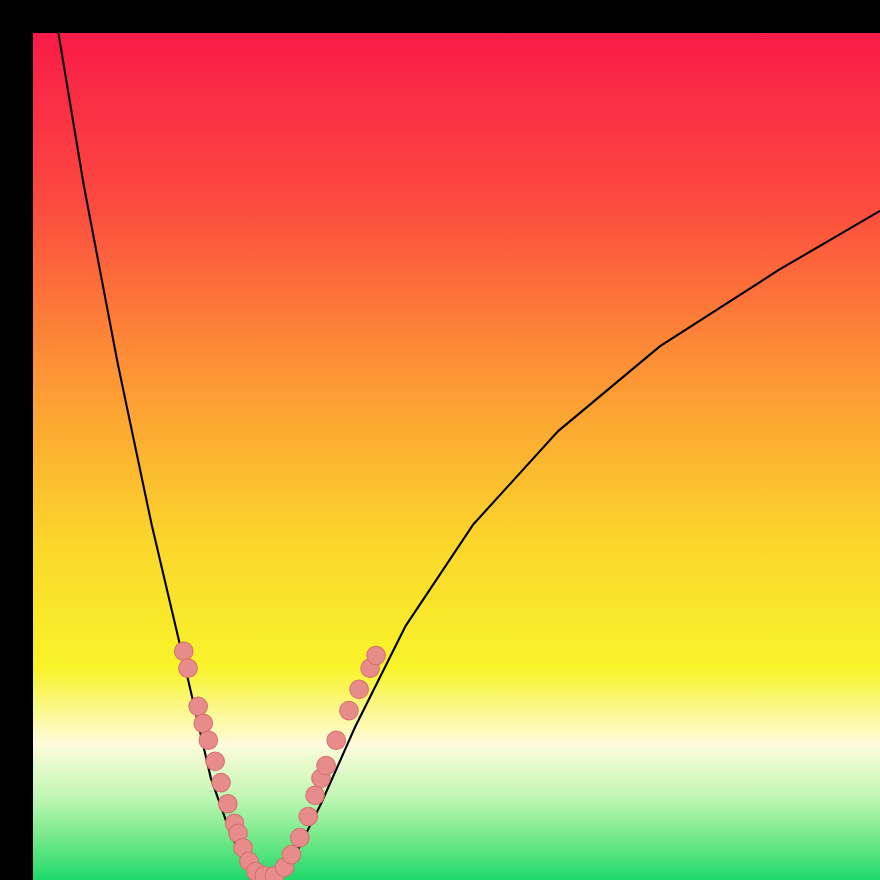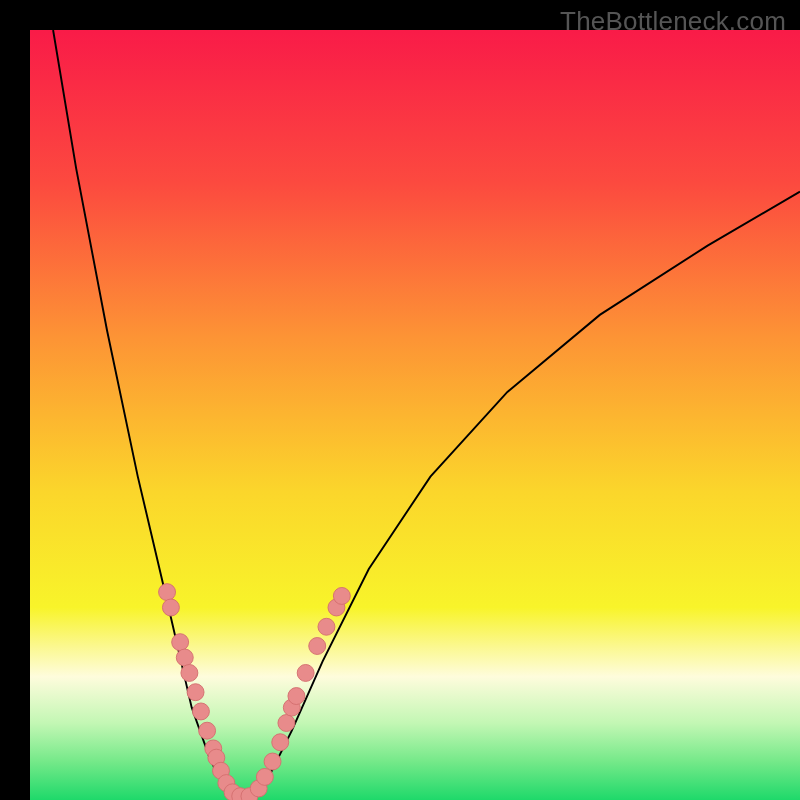--- a/index.html
+++ b/index.html
@@ -52,21 +52,20 @@
     left: 0; top: 0;
     width: 100%;
     height: 100%;
     z-index: 4;
   }
 </style>
 </head>
 <body>
 
 <div class="stage">
-  <div class="watermark">TheBottleneck.com</div>
 
   <div class="plot">
     <svg class="gradient" viewBox="0 0 100 100" preserveAspectRatio="none">
       <defs>
         <linearGradient id="bg-grad" x1="0" y1="0" x2="0" y2="1">
             <stop offset="0%" stop-color="#f91b48"></stop>
             <stop offset="20%" stop-color="#fc4a3f"></stop>
             <stop offset="40%" stop-color="#fd9435"></stop>
             <stop offset="60%" stop-color="#fbd62b"></stop>
             <stop offset="75%" stop-color="#f8f42a"></stop>

